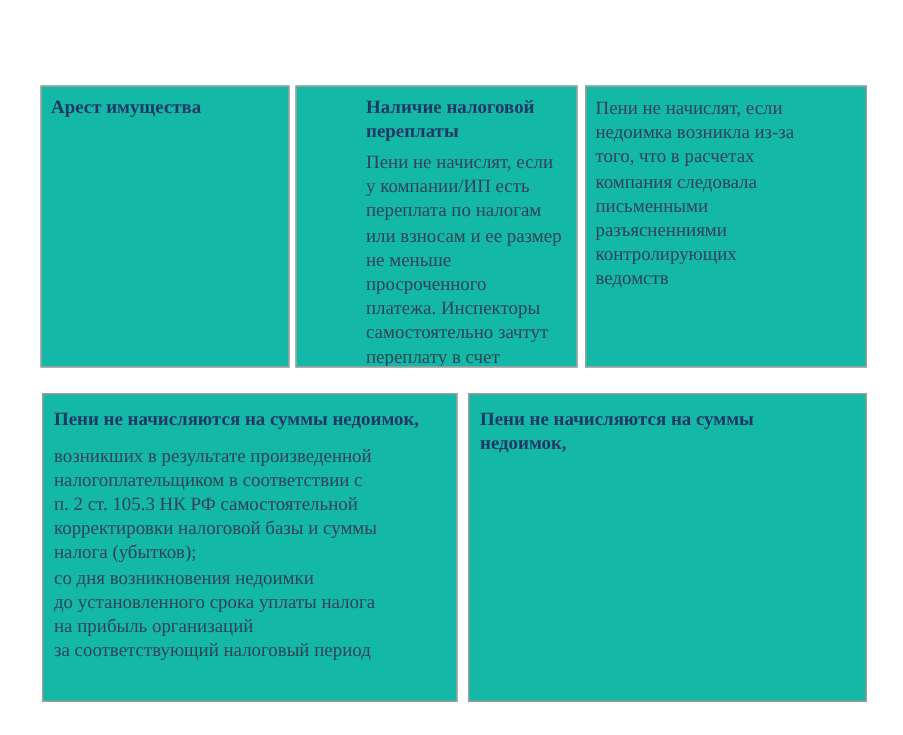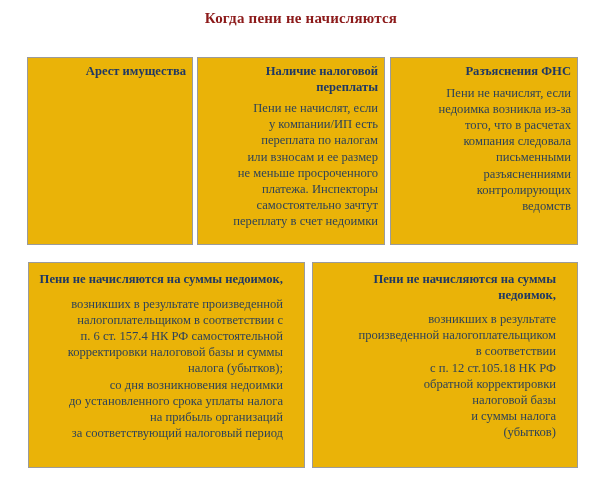--- a/index.html
+++ b/index.html
@@ -44,23 +44,23 @@
     color: #8c1a1a;
     line-height: 17px;
     margin-top: 1px;
     white-space: nowrap;
   }
 
   
   .box {
     position: absolute;
     box-sizing: border-box;
-    background: #eab308;
+    background: #14b8a6;
     border: 1px solid #9b9b9b;
-    text-align: right;
+    text-align: left;
     overflow: hidden;
   }
   .box-inner {
     padding: 6px 6px 4px 6px;
   }
   .box-heading {
     font-size: 12.6px;
     font-weight: bold;
     color: #1f3864;
     line-height: 15.5px;
@@ -70,39 +70,38 @@
     font-size: 12.6px;
     font-weight: normal;
     color: #2f4358;
     line-height: 16.2px;
     margin: 0;
     white-space: pre-line;
   }
 
   
   #box-arrest   { left: 27px;  top: 57px;  width: 166px; height: 188px; }
-  #box-overpay  { left: 197px; top: 57px;  width: 188px; height: 188px; }
+  #box-overpay  { left: 197px; top: 57px;  width: 188px; height: 188px; padding-left: 40px; }
   #box-fns      { left: 390px; top: 57px;  width: 188px; height: 188px; }
 
   
   #box-selfadj  { left: 28px;  top: 262px; width: 277px; height: 206px; }
   #box-backadj  { left: 312px; top: 262px; width: 266px; height: 206px; }
 
   #box-selfadj .box-inner,
   #box-backadj .box-inner { padding: 9px 21px 6px 7px; }
   #box-selfadj .box-heading,
   #box-backadj .box-heading { margin-bottom: 8px; }
 </style>
 </head>
 <body>
 
 <div class="page">
 
   <div class="header">
-    <div class="title">Когда пени не начисляются</div>
   </div>
 
   <div class="box" id="box-arrest">
     <div class="box-inner">
       <div class="box-heading">Арест имущества</div>
     </div>
   </div>
 
   <div class="box" id="box-overpay">
     <div class="box-inner">
@@ -114,56 +113,47 @@
 или взносам и ее размер
 не меньше просроченного
 платежа. Инспекторы
 самостоятельно зачтут
 переплату в счет недоимки</div>
     </div>
   </div>
 
   <div class="box" id="box-fns">
     <div class="box-inner">
-      <div class="box-heading">Разъяснения ФНС</div>
       <div class="box-body">Пени не начислят, если
 недоимка возникла из-за
 того, что в расчетах
 компания следовала
 письменными
 разъясненниями
 контролирующих
 ведомств</div>
     </div>
   </div>
 
   <div class="box" id="box-selfadj">
     <div class="box-inner">
       <div class="box-heading">Пени не начисляются на суммы
 недоимок,</div>
       <div class="box-body">возникших в результате произведенной
 налогоплательщиком в соответствии с
-п. 6 ст. 157.4 НК РФ самостоятельной
+п. 2 ст. 105.3 НК РФ самостоятельной
 корректировки налоговой базы и суммы
 налога (убытков);
 со дня возникновения недоимки
 до установленного срока уплаты налога
 на прибыль организаций
 за соответствующий налоговый период</div>
     </div>
   </div>
 
   <div class="box" id="box-backadj">
     <div class="box-inner">
       <div class="box-heading">Пени не начисляются на суммы
 недоимок,</div>
-      <div class="box-body">возникших в результате
-произведенной налогоплательщиком
-в соответствии
-с п. 12 ст.105.18 НК РФ
-обратной корректировки
-налоговой базы
-и суммы налога
-(убытков)</div>
     </div>
   </div>
 
 </div>
 
 </body></html>

